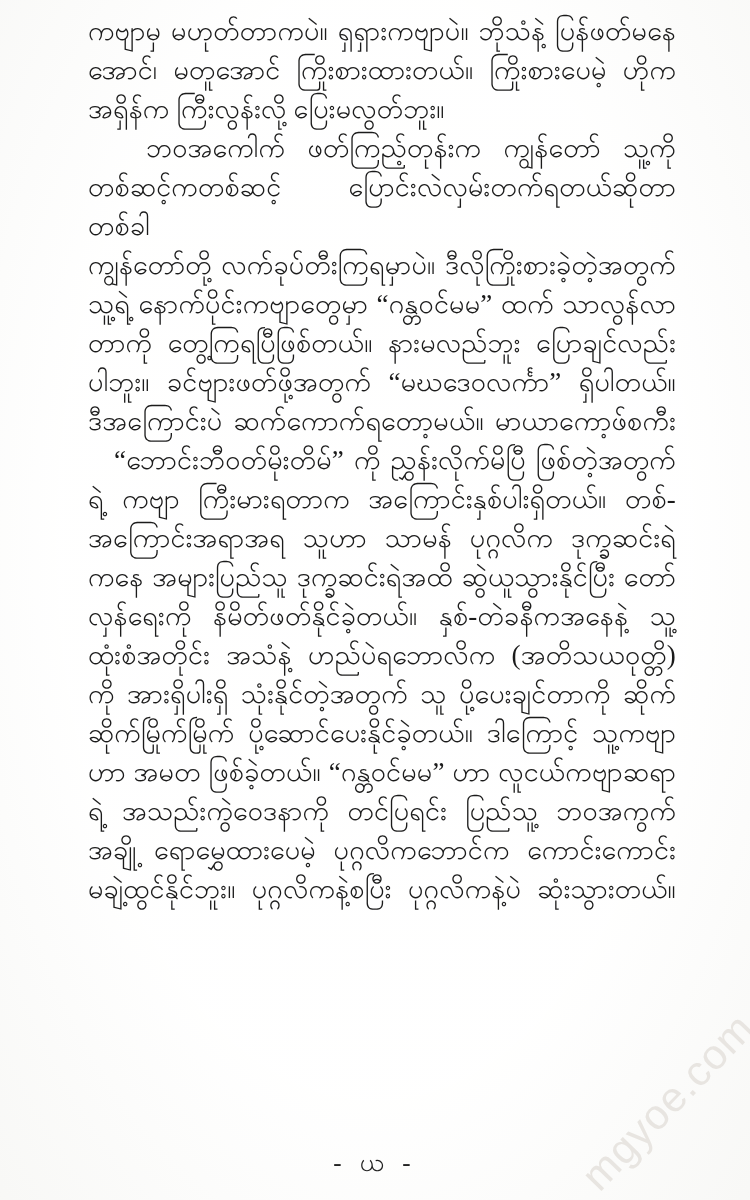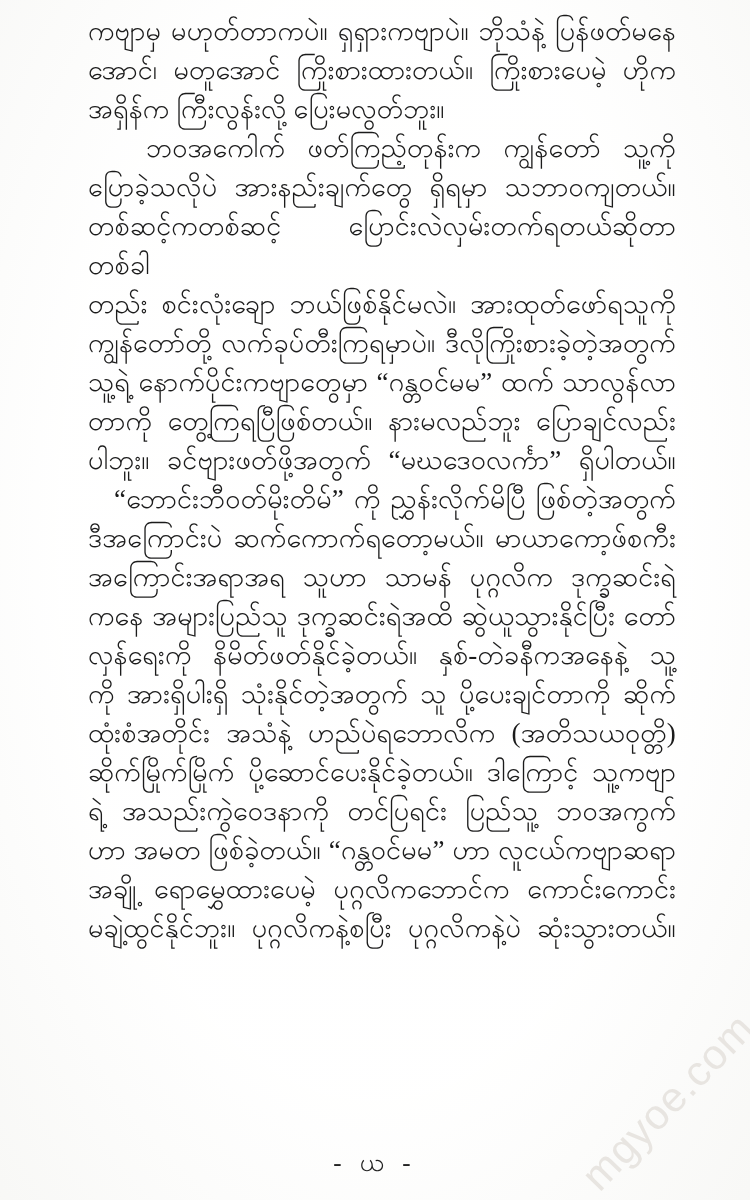--- a/index.html
+++ b/index.html
@@ -69,35 +69,34 @@
 </style>
 </head>
 <body style="background: rgb(252, 252, 250);">
 
 <div class="page">
   <div class="text-block" id="text-block" style="color: rgb(27, 27, 27);">
       <div class="line">ကဗျာမှ မဟုတ်တာကပဲ။ ရှရှားကဗျာပဲ။ ဘိုသံနဲ့ ပြန်ဖတ်မနေ</div>
       <div class="line">အောင်၊ မတူအောင် ကြိုးစားထားတယ်။ ကြိုးစားပေမဲ့ ဟိုက</div>
       <div class="line natural">အရှိန်က ကြီးလွန်းလို့ ပြေးမလွတ်ဘူး။</div>
       <div class="line" style="text-indent: 58px;">ဘဝအကေါက် ဖတ်ကြည့်တုန်းက ကျွန်တော် သူ့ကို</div>
-      <div class="line">ပြောခဲ့သလိုပဲ အားနည်းချက်တွေ ရှိရမှာ သဘာဝကျတယ်။</div>
       <div class="line">တစ်ဆင့်ကတစ်ဆင့် ပြောင်းလဲလှမ်းတက်ရတယ်ဆိုတာ တစ်ခါ</div>
-      <div class="line">တည်း စင်းလုံးချော ဘယ်ဖြစ်နိုင်မလဲ။ အားထုတ်ဖော်ရသူကို</div>
       <div class="line">ကျွန်တော်တို့ လက်ခုပ်တီးကြရမှာပဲ။ ဒီလိုကြိုးစားခဲ့တဲ့အတွက်</div>
       <div class="line">သူ့ရဲ့ နောက်ပိုင်းကဗျာတွေမှာ “ဂန္တဝင်မမ” ထက် သာလွန်လာ</div>
       <div class="line">တာကို တွေ့ကြရပြီဖြစ်တယ်။ နားမလည်ဘူး ပြောချင်လည်း</div>
       <div class="line">ပါဘူး။ ခင်ဗျားဖတ်ဖို့အတွက် “မဃဒေဝလင်္ကာ” ရှိပါတယ်။</div>
+      <div class="line">ဒီအကြောင်းပဲ ဆက်ကောက်ရတော့မယ်။ မာယာကော့ဖ်စကီး</div>
       <div class="line" style="text-indent: 26px;">“ဘောင်းဘီဝတ်မိုးတိမ်” ကို ညွှန်းလိုက်မိပြီ ဖြစ်တဲ့အတွက်</div>
-      <div class="line">ဒီအကြောင်းပဲ ဆက်ကောက်ရတော့မယ်။ မာယာကော့ဖ်စကီး</div>
+      <div class="line">ရဲ့ ကဗျာ ကြီးမားရတာက အကြောင်းနှစ်ပါးရှိတယ်။ တစ်-</div>
       <div class="line">အကြောင်းအရာအရ သူဟာ သာမန် ပုဂ္ဂလိက ဒုက္ခဆင်းရဲ</div>
       <div class="line">ကနေ အများပြည်သူ ဒုက္ခဆင်းရဲအထိ ဆွဲယူသွားနိုင်ပြီး တော်</div>
       <div class="line">လှန်ရေးကို နိမိတ်ဖတ်နိုင်ခဲ့တယ်။ နှစ်-တဲခနီကအနေနဲ့ သူ့</div>
+      <div class="line">ထုံးစံအတိုင်း အသံနဲ့ ဟည်ပဲရဘောလိက (အတိသယဝုတ္တိ)</div>
       <div class="line">ကို အားရှိပါးရှိ သုံးနိုင်တဲ့အတွက် သူ ပို့ပေးချင်တာကို ဆိုက်</div>
-      <div class="line">ထုံးစံအတိုင်း အသံနဲ့ ဟည်ပဲရဘောလိက (အတိသယဝုတ္တိ)</div>
       <div class="line">ဆိုက်မြိုက်မြိုက် ပို့ဆောင်ပေးနိုင်ခဲ့တယ်။ ဒါကြောင့် သူ့ကဗျာ</div>
+      <div class="line">ဟာ အမတ ဖြစ်ခဲ့တယ်။ “ဂန္တဝင်မမ” ဟာ လူငယ်ကဗျာဆရာ</div>
       <div class="line">ရဲ့ အသည်းကွဲဝေဒနာကို တင်ပြရင်း ပြည်သူ့ ဘဝအကွက်</div>
-      <div class="line">ဟာ အမတ ဖြစ်ခဲ့တယ်။ “ဂန္တဝင်မမ” ဟာ လူငယ်ကဗျာဆရာ</div>
       <div class="line">အချို့ ရောမွှေထားပေမဲ့ ပုဂ္ဂလိကဘောင်က ကောင်းကောင်း</div>
       <div class="line">မချဲ့ထွင်နိုင်ဘူး။ ပုဂ္ဂလိကနဲ့စပြီး ပုဂ္ဂလိကနဲ့ပဲ ဆုံးသွားတယ်။</div>
     </div>
   <div class="page-number">- ယ -</div>
   <div class="watermark" style="color: rgb(232, 229, 225);">mgyoe.com</div>
 </div>
 
 </body></html>

